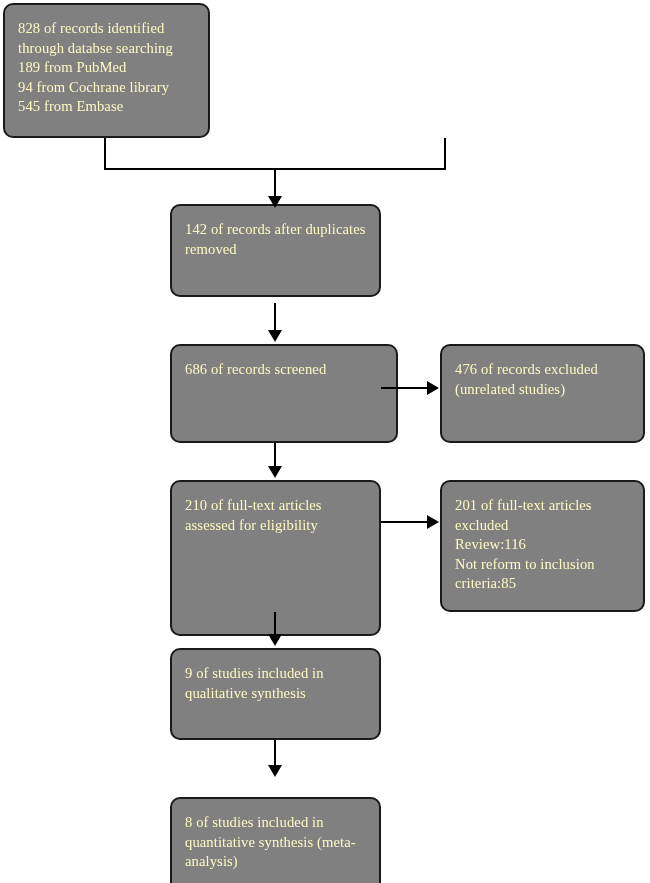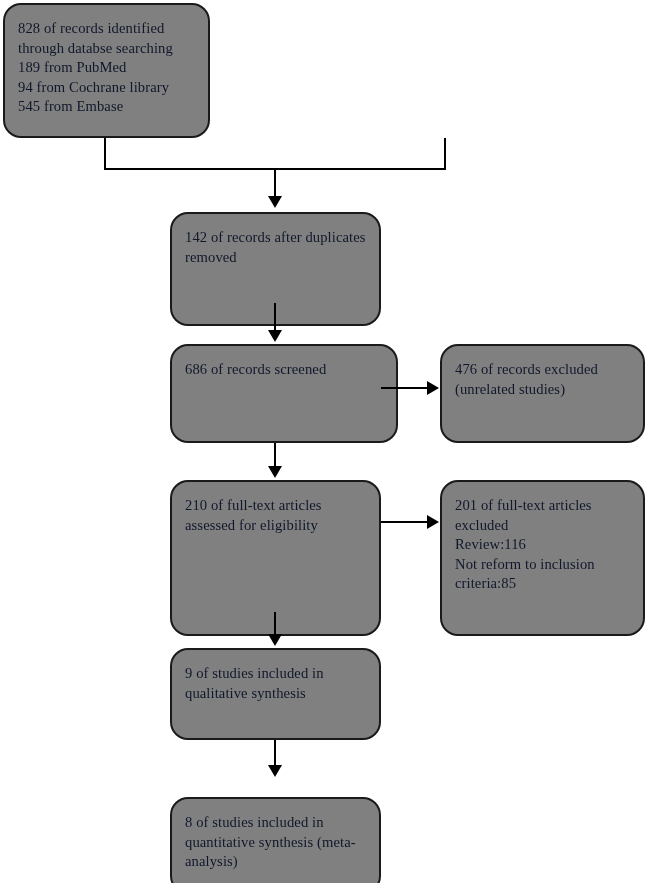--- a/index.html
+++ b/index.html
@@ -14,36 +14,36 @@
     height: 883px;
     background: #ffffff;
     overflow: hidden;
     font-family: "Liberation Serif", "DejaVu Serif", serif;
   }
   .node {
     position: absolute;
     box-sizing: border-box;
     background: #808080;
     border: 2px solid #1a1a1a;
-    border-radius: 18px;
-    color: #0f172a;
+    border-radius: 10px;
+    color: #fef9c3;
     font-size: 14.6px;
     line-height: 19.5px;
     padding: 14px 13px 10px 13px;
     white-space: pre-line;
     letter-spacing: 0.1px;
   }
   
   #node-identified-db   { left: 3px;   top: 3px;   width: 207px; height: 135px; }
   #node-identified-other{ left: 343px; top: 3px;   width: 207px; height: 135px; }
-  #node-duplicates      { left: 170px; top: 212px; width: 211px; height: 114px;  }
+  #node-duplicates      { left: 170px; top: 204px; width: 211px; height: 93px;  }
   #node-screened        { left: 170px; top: 344px; width: 228px; height: 99px;  }
   #node-records-excl    { left: 440px; top: 344px; width: 205px; height: 99px;  }
   #node-fulltext        { left: 170px; top: 480px; width: 211px; height: 156px; }
-  #node-fulltext-excl   { left: 440px; top: 480px; width: 205px; height: 156px; }
+  #node-fulltext-excl   { left: 440px; top: 480px; width: 205px; height: 132px; }
   #node-qualitative     { left: 170px; top: 648px; width: 211px; height: 92px;  }
   #node-quantitative    { left: 170px; top: 778px; width: 211px; height: 97px; margin-top: 19px;  }
 
   
   .line {
     position: absolute;
     background: #000000;
   }
   .vline { width: 2px; }
   .hline { height: 2px; }

